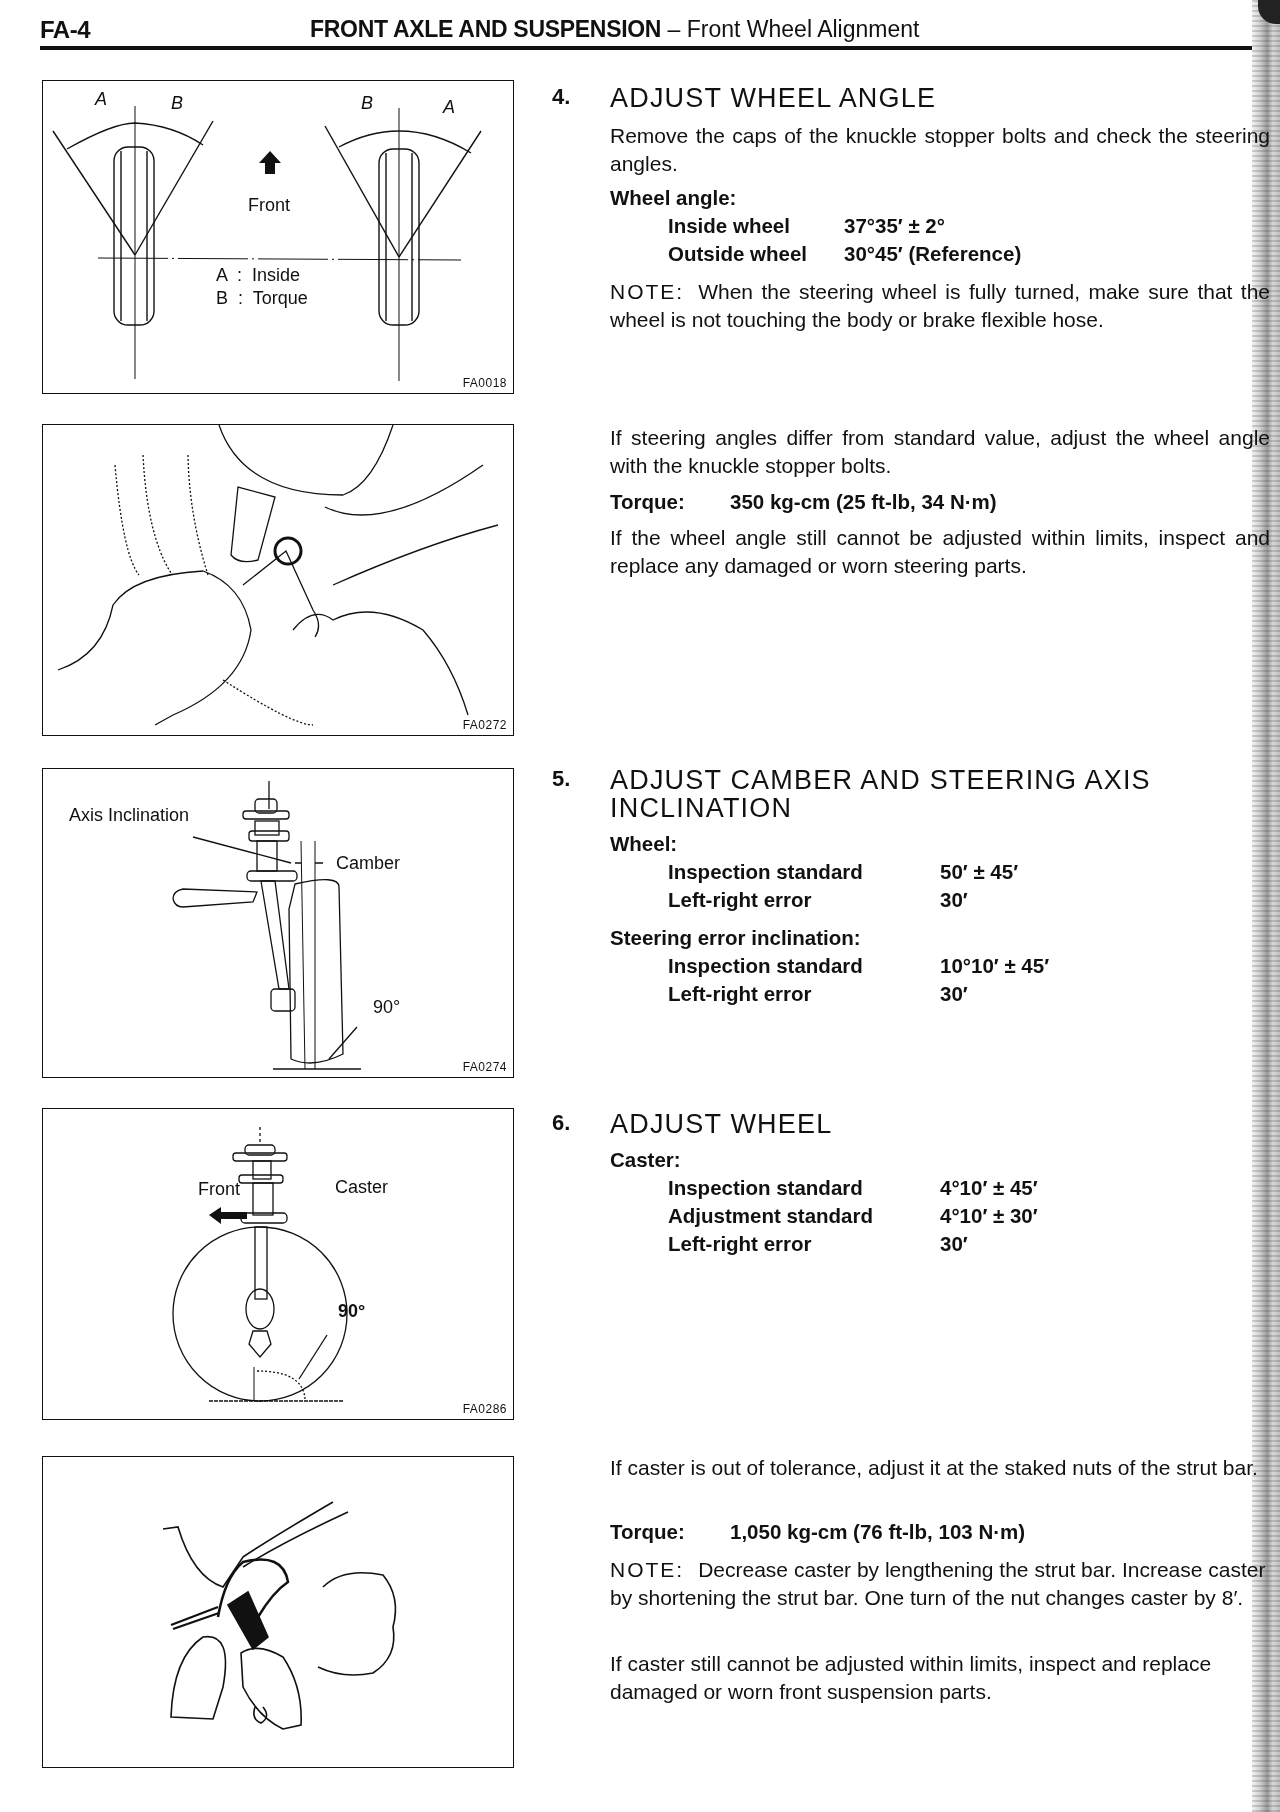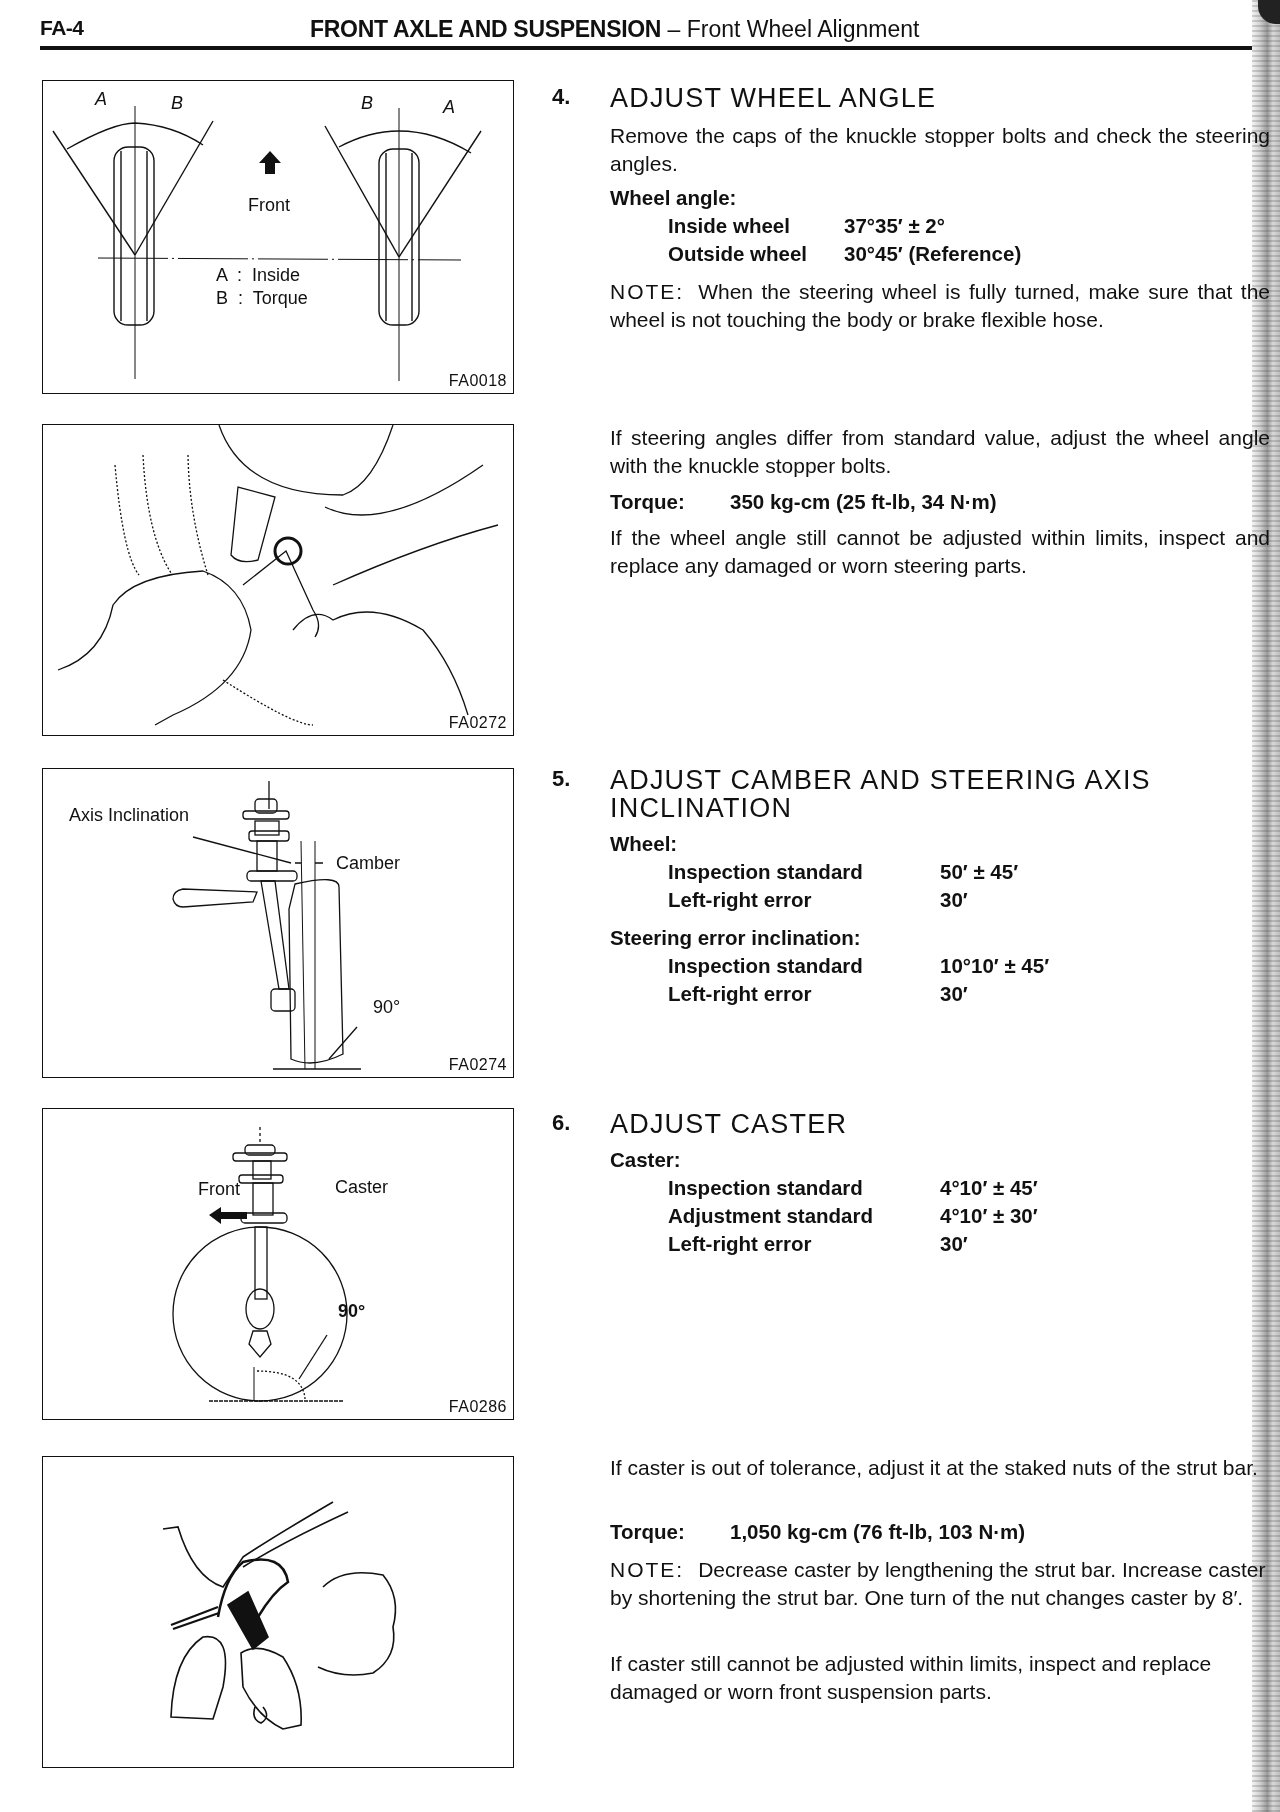--- a/index.html
+++ b/index.html
@@ -1,31 +1,31 @@
 <!DOCTYPE html>
 <html><head>
 <meta charset="utf-8">
 <style>
   html, body { margin: 0; padding: 0; background: #ffffff; }
   body { width: 1280px; height: 1812px; position: relative; overflow: hidden;
          font-family: "Liberation Sans", "DejaVu Sans", sans-serif; color: #111; }
   .page-header { position: absolute; left: 40px; top: 12px; width: 1210px; height: 36px; }
-  .page-id { position: absolute; left: 0; top: 4px; font-size: 21px; font-weight: bold; letter-spacing: -0.5px; }
+  .page-id { position: absolute; left: 0; top: 4px; font-size: 24px; font-weight: bold; letter-spacing: -0.5px; }
   .page-title { position: absolute; left: 270px; top: 4px; font-size: 23px; }
   .page-title b { font-weight: bold; letter-spacing: -0.3px; }
   .header-rule { position: absolute; left: 40px; top: 46px; width: 1212px; height: 4px; background: #111; }
 
   .binding { position: absolute; right: 0; top: 0; width: 28px; height: 1812px;
              background: linear-gradient(90deg, #f4f4f4 0%, #cfcfcf 30%, #9a9a9a 55%, #d9d9d9 75%, #bdbdbd 100%); }
   .binding::after { content: ""; position: absolute; inset: 0;
              background: repeating-linear-gradient(180deg, rgba(60,60,60,0.35) 0 2px, transparent 2px 5px); opacity: .6; }
   .binding-corner { position: absolute; right: 0; top: 0; width: 22px; height: 24px; background: #222; border-bottom-left-radius: 18px; }
 
   .figure { position: absolute; left: 42px; width: 472px; border: 1.6px solid #111; background: #fff; box-sizing: border-box; }
-  .fig-code { position: absolute; right: 6px; bottom: 3px; font-size: 16px; letter-spacing: .5px; margin-left: 35px; }
+  .fig-code { position: absolute; right: 6px; bottom: 3px; font-size: 12px; letter-spacing: .5px; margin-left: 35px; }
   .figure svg { position: absolute; left: 0; top: 0; }
   .fig-label { position: absolute; font-size: 18px; }
 
   .section { position: absolute; left: 552px; width: 700px; }
   .step-num { position: absolute; left: 0; top: 0; font-size: 22px; font-weight: bold; }
   .step-title { position: absolute; left: 58px; top: 0; font-size: 27px; letter-spacing: 1.2px; line-height: 28px; width: 620px; }
   .body-text { position: absolute; left: 58px; font-size: 21px; line-height: 28px; width: 660px; text-align: justify; }
   .bold-line { position: absolute; left: 58px; font-size: 20.5px; font-weight: bold; line-height: 28px; }
   .spec-row { position: absolute; font-size: 20.5px; font-weight: bold; line-height: 28px; }
   .spec-label { position: absolute; left: 0; white-space: nowrap; }
@@ -205,21 +205,21 @@
     <span class="spec-value" style="left:272px;">10°10′ ± 45′</span>
   </div>
   <div class="spec-row" style="left:116px;top:214px;">
     <span class="spec-label">Left-right error</span>
     <span class="spec-value" style="left:272px;">30′</span>
   </div>
 </div>
 
 <div class="section" style="top:1110px;height:600px;">
   <span class="step-num">6.</span>
-  <span class="step-title">ADJUST CASTER</span>
+  <span class="step-title">ADJUST WHEEL</span>
   <div class="bold-line" style="top:36px;">Caster:</div>
   <div class="spec-row" style="left:116px;top:64px;">
     <span class="spec-label">Inspection standard</span>
     <span class="spec-value" style="left:272px;">4°10′ ± 45′</span>
   </div>
   <div class="spec-row" style="left:116px;top:92px;">
     <span class="spec-label">Adjustment standard</span>
     <span class="spec-value" style="left:272px;">4°10′ ± 30′</span>
   </div>
   <div class="spec-row" style="left:116px;top:120px;">

